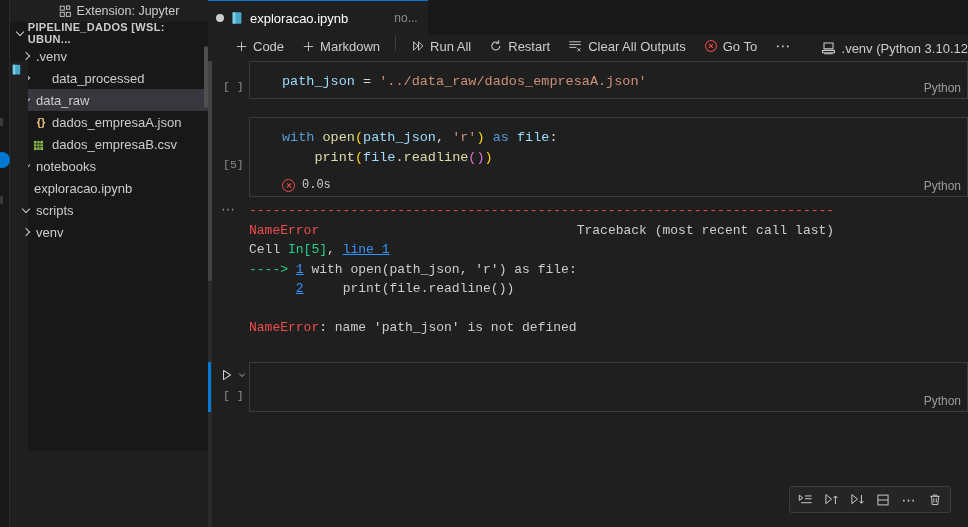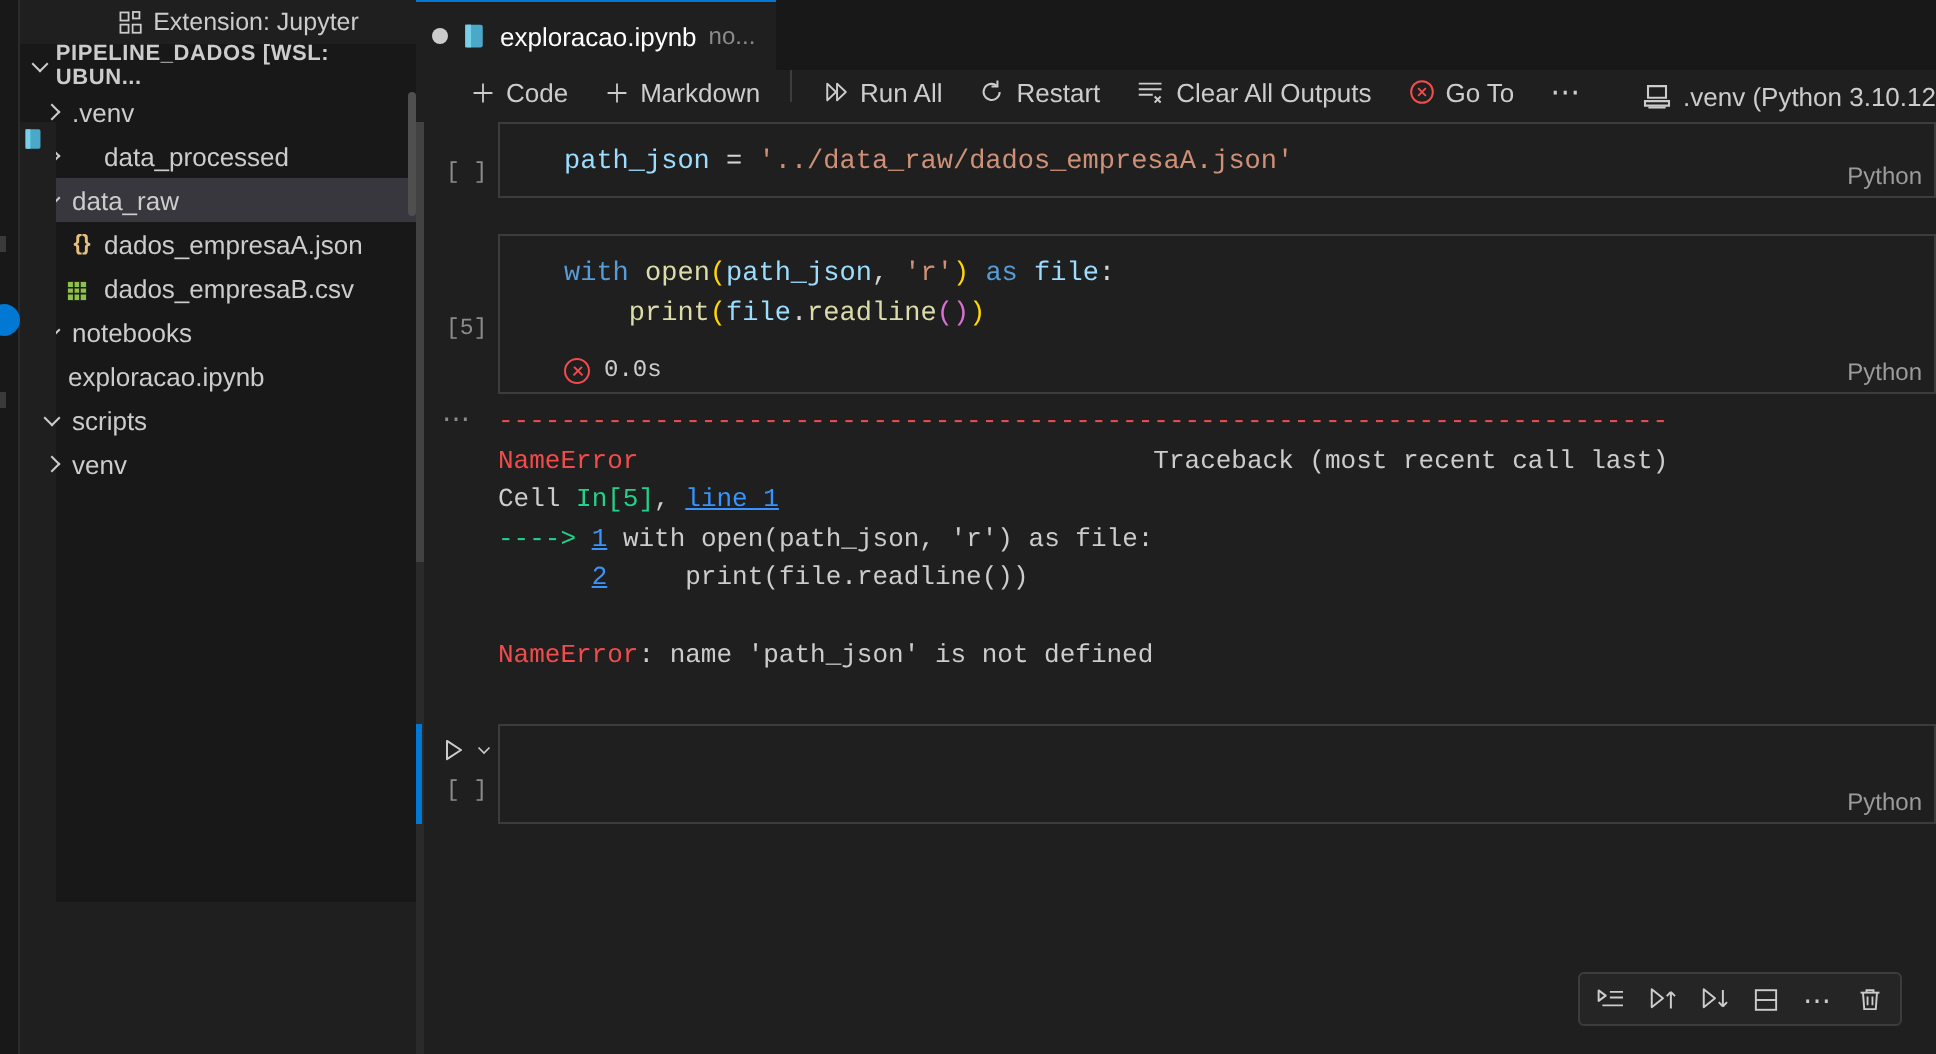--- a/index.html
+++ b/index.html
@@ -76,21 +76,21 @@
 
   
   .tabbar { height: 35px; background: #181818; display:flex; align-items: stretch; }
   .tab {
     display:flex; align-items:center; gap:6px;
     padding: 0 10px 0 8px;
     background:#1f1f1f; color:#ffffff; font-size:13px;
     border-top: 1px solid #0078d4;
     position:relative; cursor:pointer;
   }
-  .tab-suffix { color:#8b8b8b; font-size:12px; }
+  .tab-suffix { color:#8b8b8b; font-size:12px;margin-left:40px; }
   .dirty-dot { width:8px; height:8px; border-radius:50%; background:#cccccc; flex:none; }
 
   
   .nbtoolbar {
     height: 26px; display:flex; align-items:flex-start;
     padding-left: 18px; gap: 0px;
     color:#cccccc; font-size:13px;
     background:#1f1f1f;
   }
   .tbtn {

